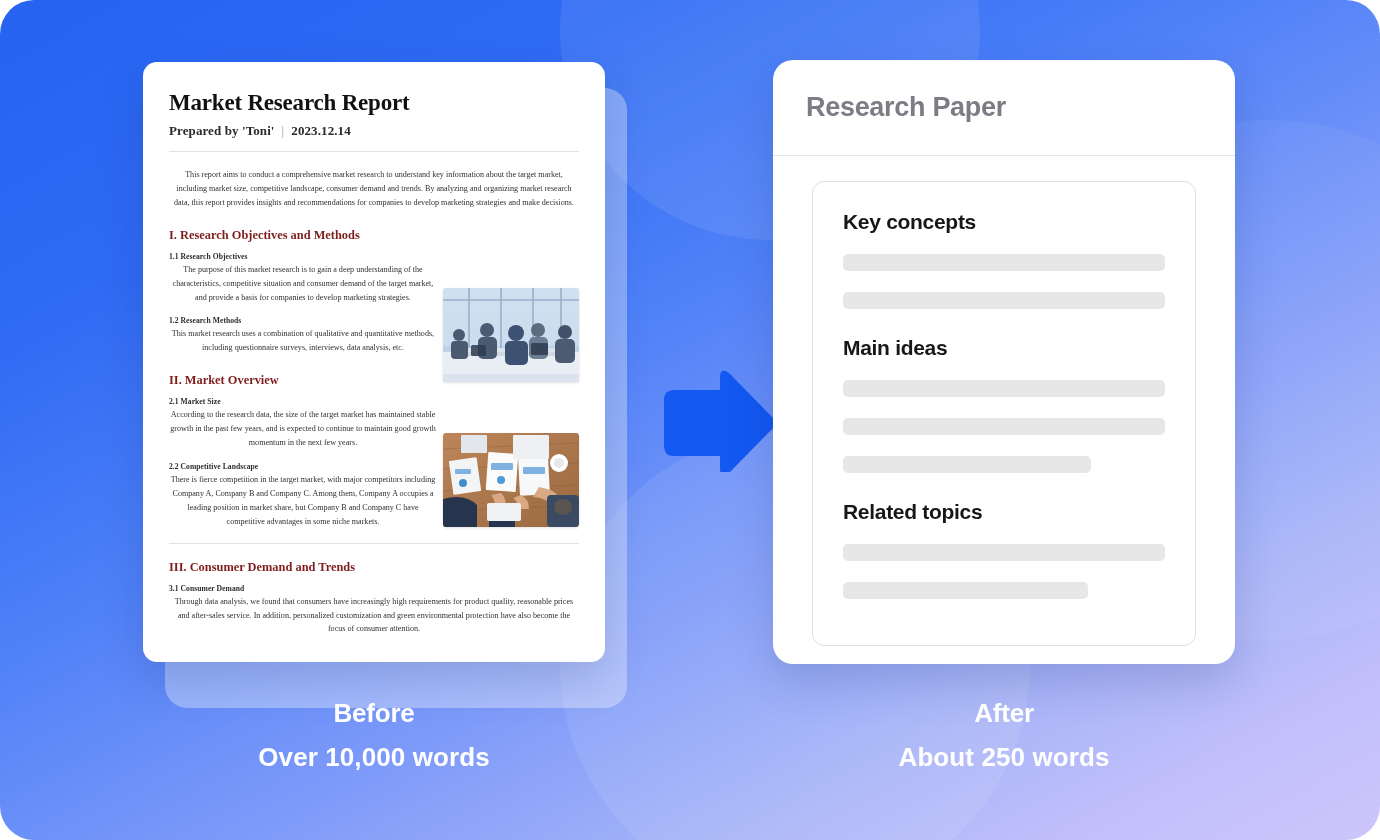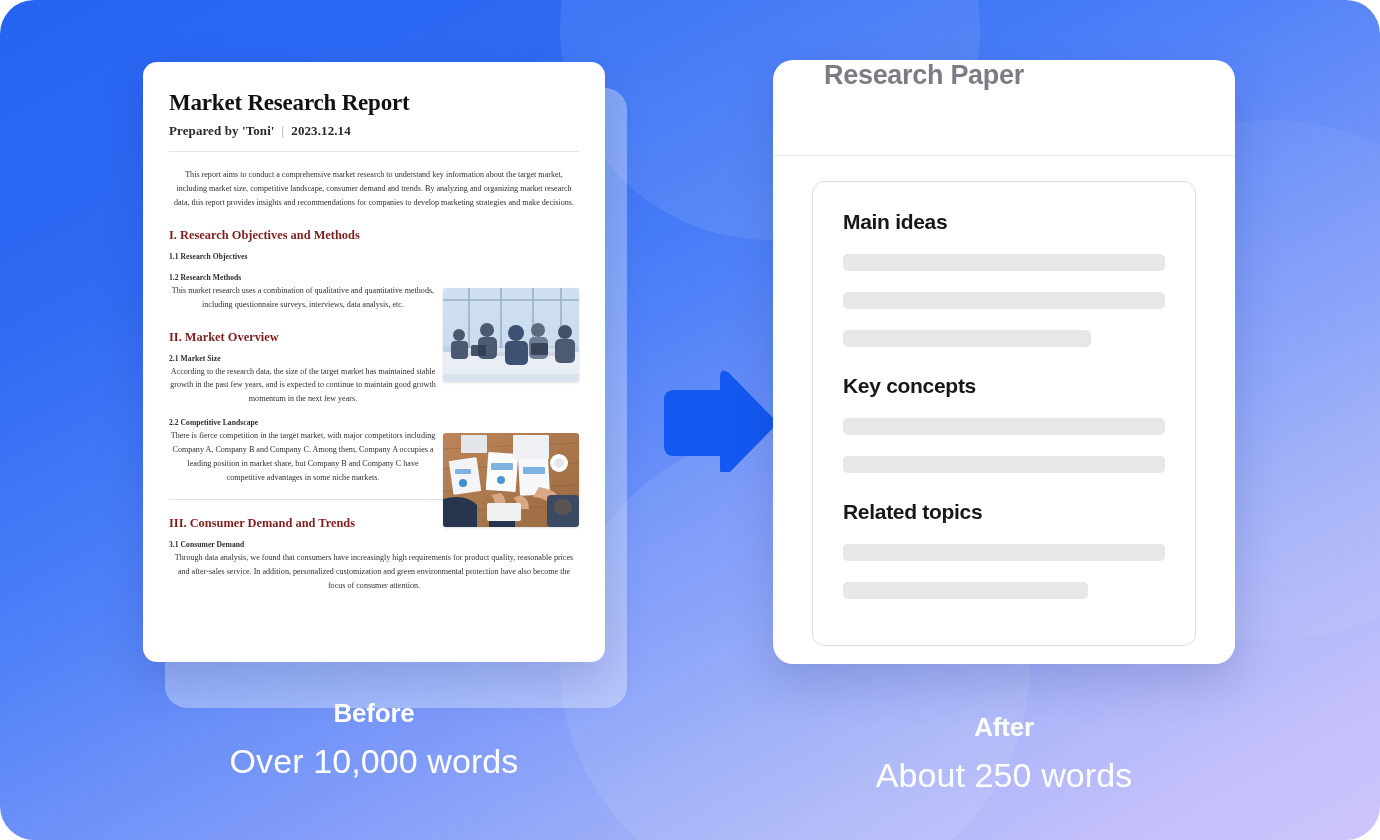--- a/index.html
+++ b/index.html
@@ -152,21 +152,22 @@
     width: 462px;
     height: 604px;
     background: #ffffff;
     border-radius: 20px;
     box-shadow: 0 18px 44px rgba(20,40,110,0.18);
     overflow: hidden;
   }
   .sum-head {
     height: 96px;
     display: flex;
-    padding: 0 51px;
+    align-items: center;
+    padding: 0 33px;
     border-bottom: 1px solid #e8e8ec;
   }
   .sum-title {
     font-size: 27px;
     font-weight: 700;
     color: #7c7c84;
     letter-spacing: -0.3px;
   }
   .sum-inner {
     margin: 25px 39px 0 39px;
@@ -193,31 +194,31 @@
   .grp { margin-bottom: 27px; }
   .grp:last-child { margin-bottom: 16px; }
 
   
   .caption {
     position: absolute;
     text-align: center;
     color: #ffffff;
   }
   .cap-before { left: 143px; top: 698px; width: 462px; }
-  .cap-after  { left: 773px; top: 698px; width: 462px; margin-top: 14px; }
+  .cap-after  { left: 773px; top: 698px; width: 462px; }
   .cap-label {
     font-size: 26px;
     font-weight: 700;
     letter-spacing: -0.2px;
     margin-bottom: 13px;
     text-align: center;
   }
   .cap-value {
-    font-size: 34px;
-    font-weight: 400;
+    font-size: 26px;
+    font-weight: 700;
     letter-spacing: 0.1px;
   }
 </style>
 </head>
 <body>
 
 <div id="stage">
 
   <div class="blob blob-top"></div>
   <div class="blob blob-bottom"></div>
@@ -240,20 +241,21 @@
 
         <div class="blk">
           <div class="para wide">This report aims to conduct a comprehensive market research to understand key information about the target market, including market size, competitive landscape, consumer demand and trends. By analyzing and organizing market research data, this report provides insights and recommendations for companies to develop marketing strategies and make decisions.</div>
         </div>
 
         <div>
           <div class="sec-h2">I. Research Objectives and Methods</div>
 
           <div class="blk">
             <div class="sub-h">1.1 Research Objectives</div>
+            <div class="para narrow">The purpose of this market research is to gain a deep understanding of the characteristics, competitive situation and consumer demand of the target market, and provide a basis for companies to develop marketing strategies.</div>
           </div>
 
           <div class="blk">
             <div class="sub-h">1.2 Research Methods</div>
             <div class="para narrow">This market research uses a combination of qualitative and quantitative methods, including questionnaire surveys, interviews, data analysis, etc.</div>
           </div>
         </div>
 
         <div>
           <div class="sec-h2">II. Market Overview</div>
@@ -384,37 +386,37 @@
 
   <div class="sum-card">
 
     <div class="sum-head">
       <div class="sum-title">Research Paper</div>
     </div>
 
     <div class="sum-inner">
 
       <div class="grp">
+        <div class="grp-title">Key concepts</div>
+        <div class="bars">
+          <div class="bar" style="width:100%"></div>
+          <div class="bar" style="width:100%"></div>
+        </div>
+      </div>
+
+      <div class="grp">
         <div class="grp-title">Main ideas</div>
         <div class="bars">
           <div class="bar" style="width:100%"></div>
           <div class="bar" style="width:100%"></div>
           <div class="bar" style="width:77%"></div>
         </div>
       </div>
 
       <div class="grp">
-        <div class="grp-title">Key concepts</div>
-        <div class="bars">
-          <div class="bar" style="width:100%"></div>
-          <div class="bar" style="width:100%"></div>
-        </div>
-      </div>
-
-      <div class="grp">
         <div class="grp-title">Related topics</div>
         <div class="bars">
           <div class="bar" style="width:100%"></div>
           <div class="bar" style="width:76%"></div>
         </div>
       </div>
 
     </div>
   </div>
 

